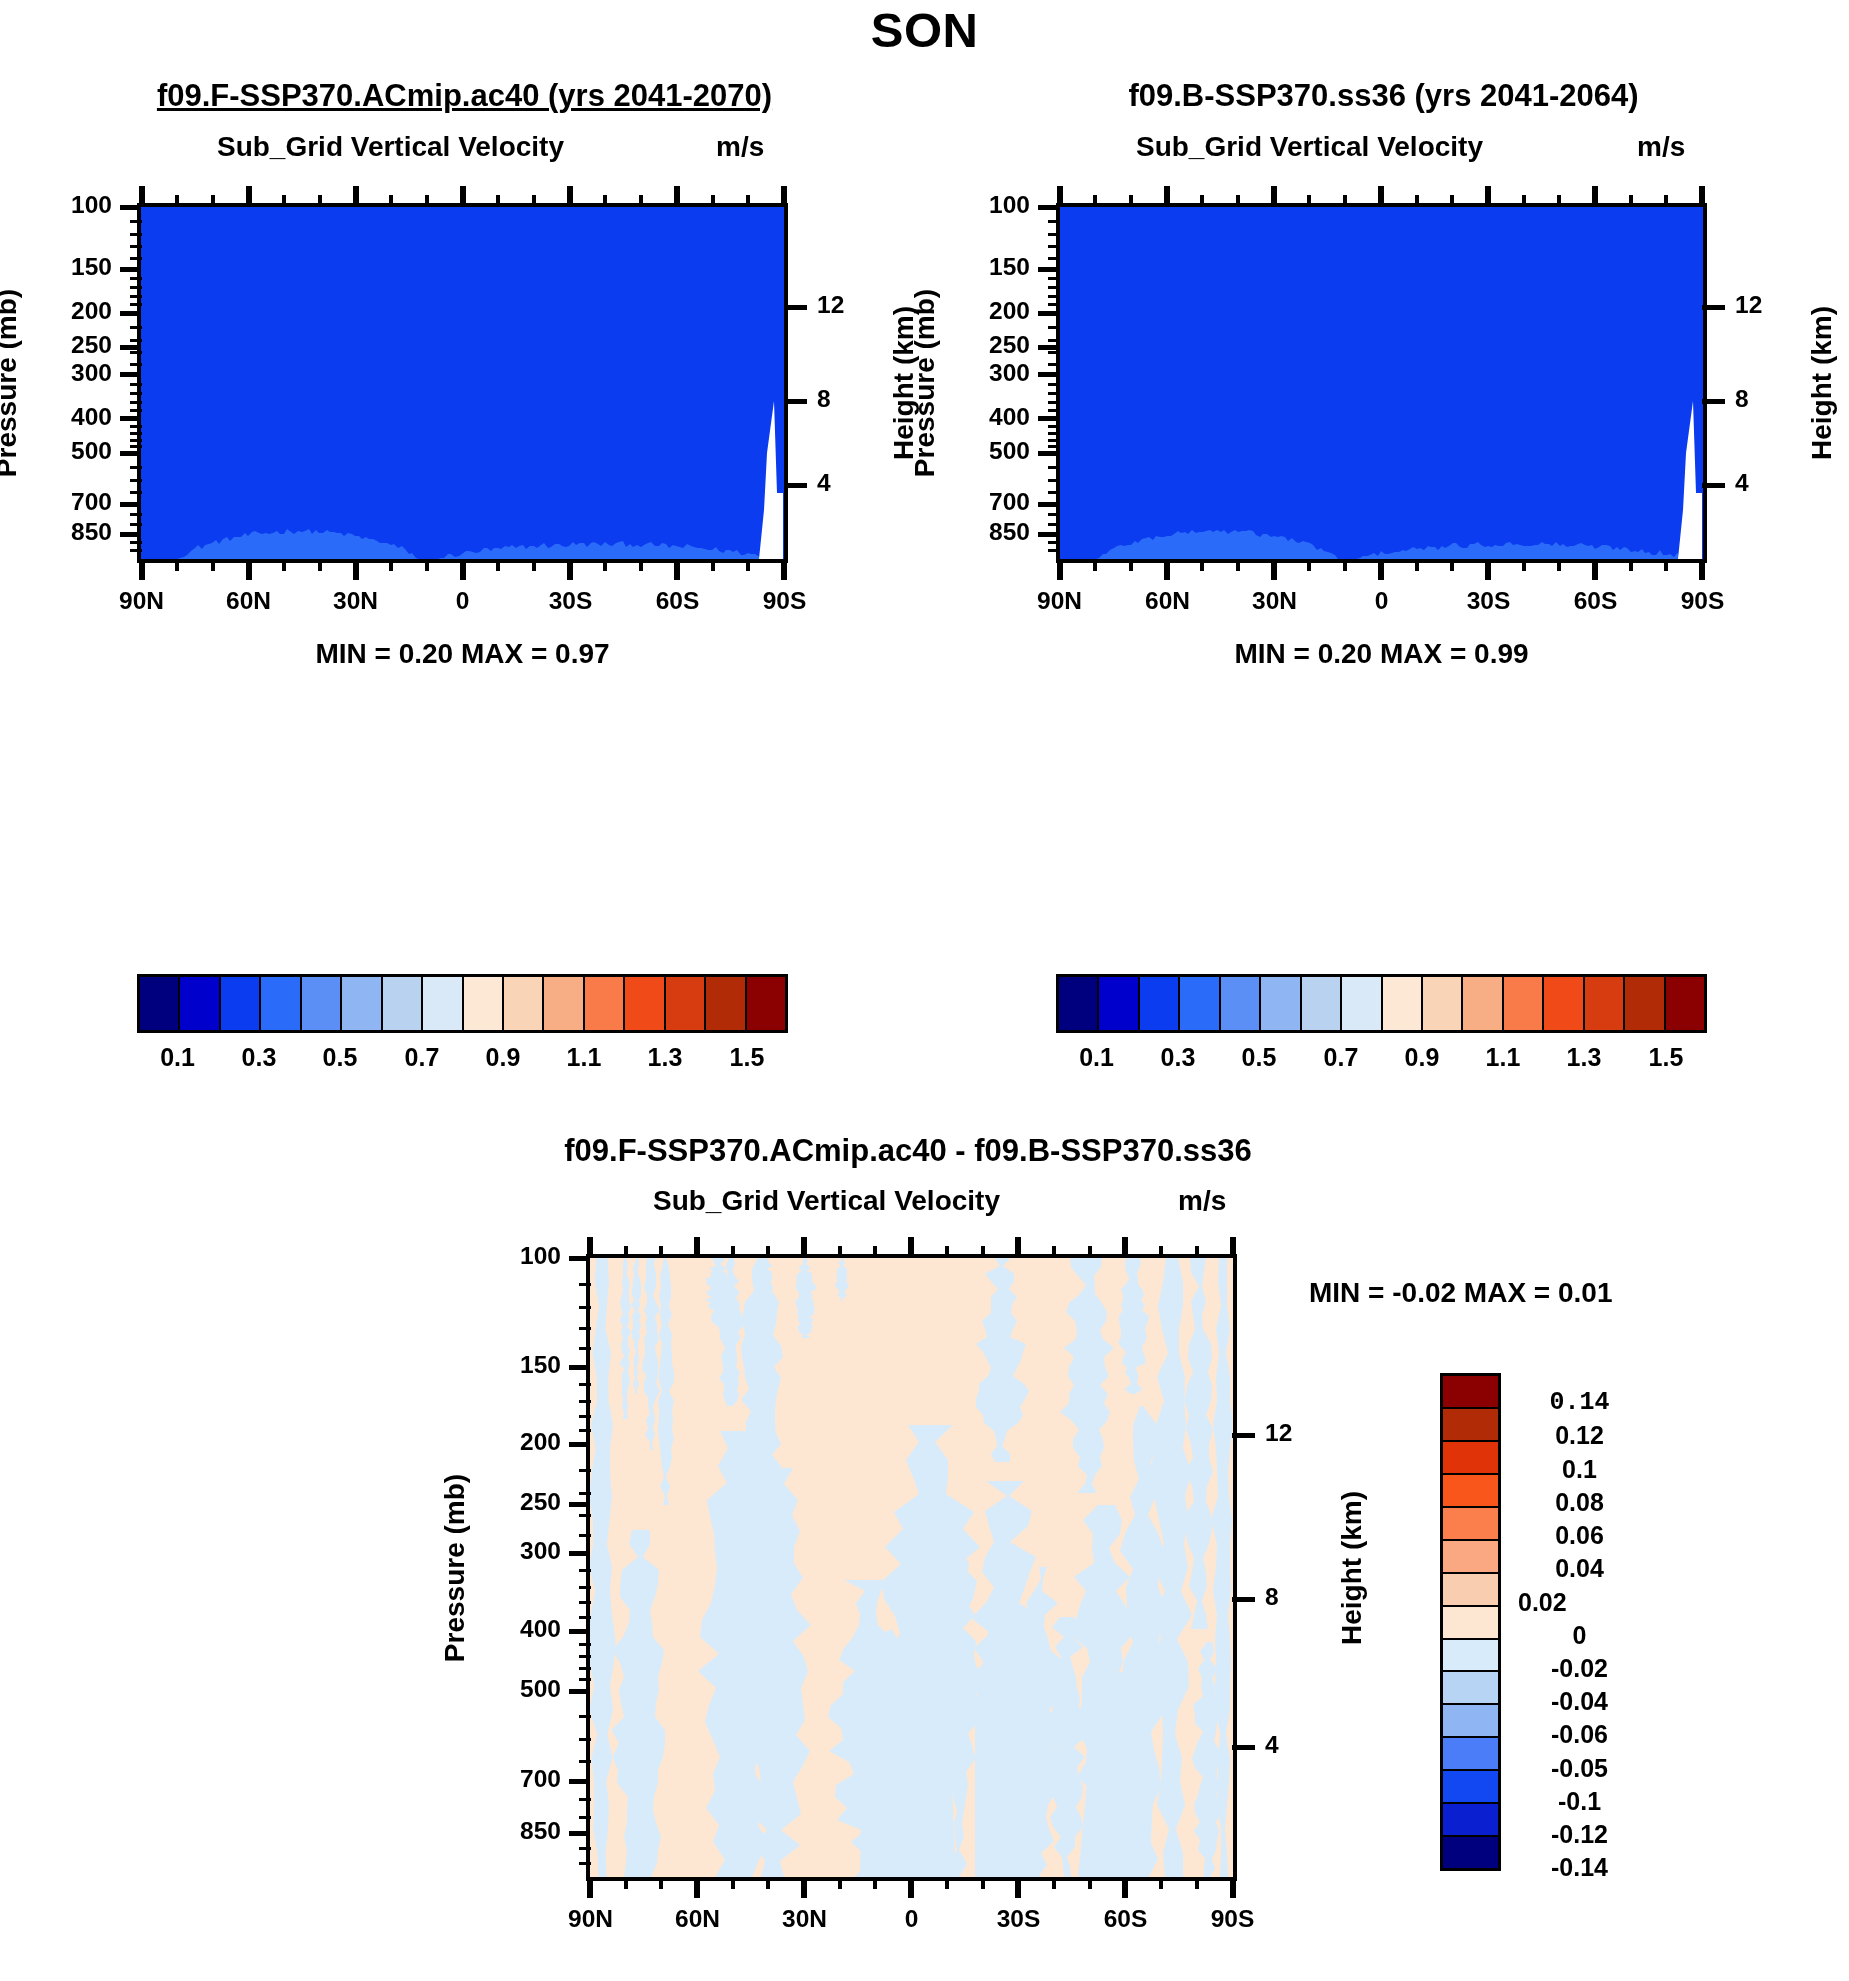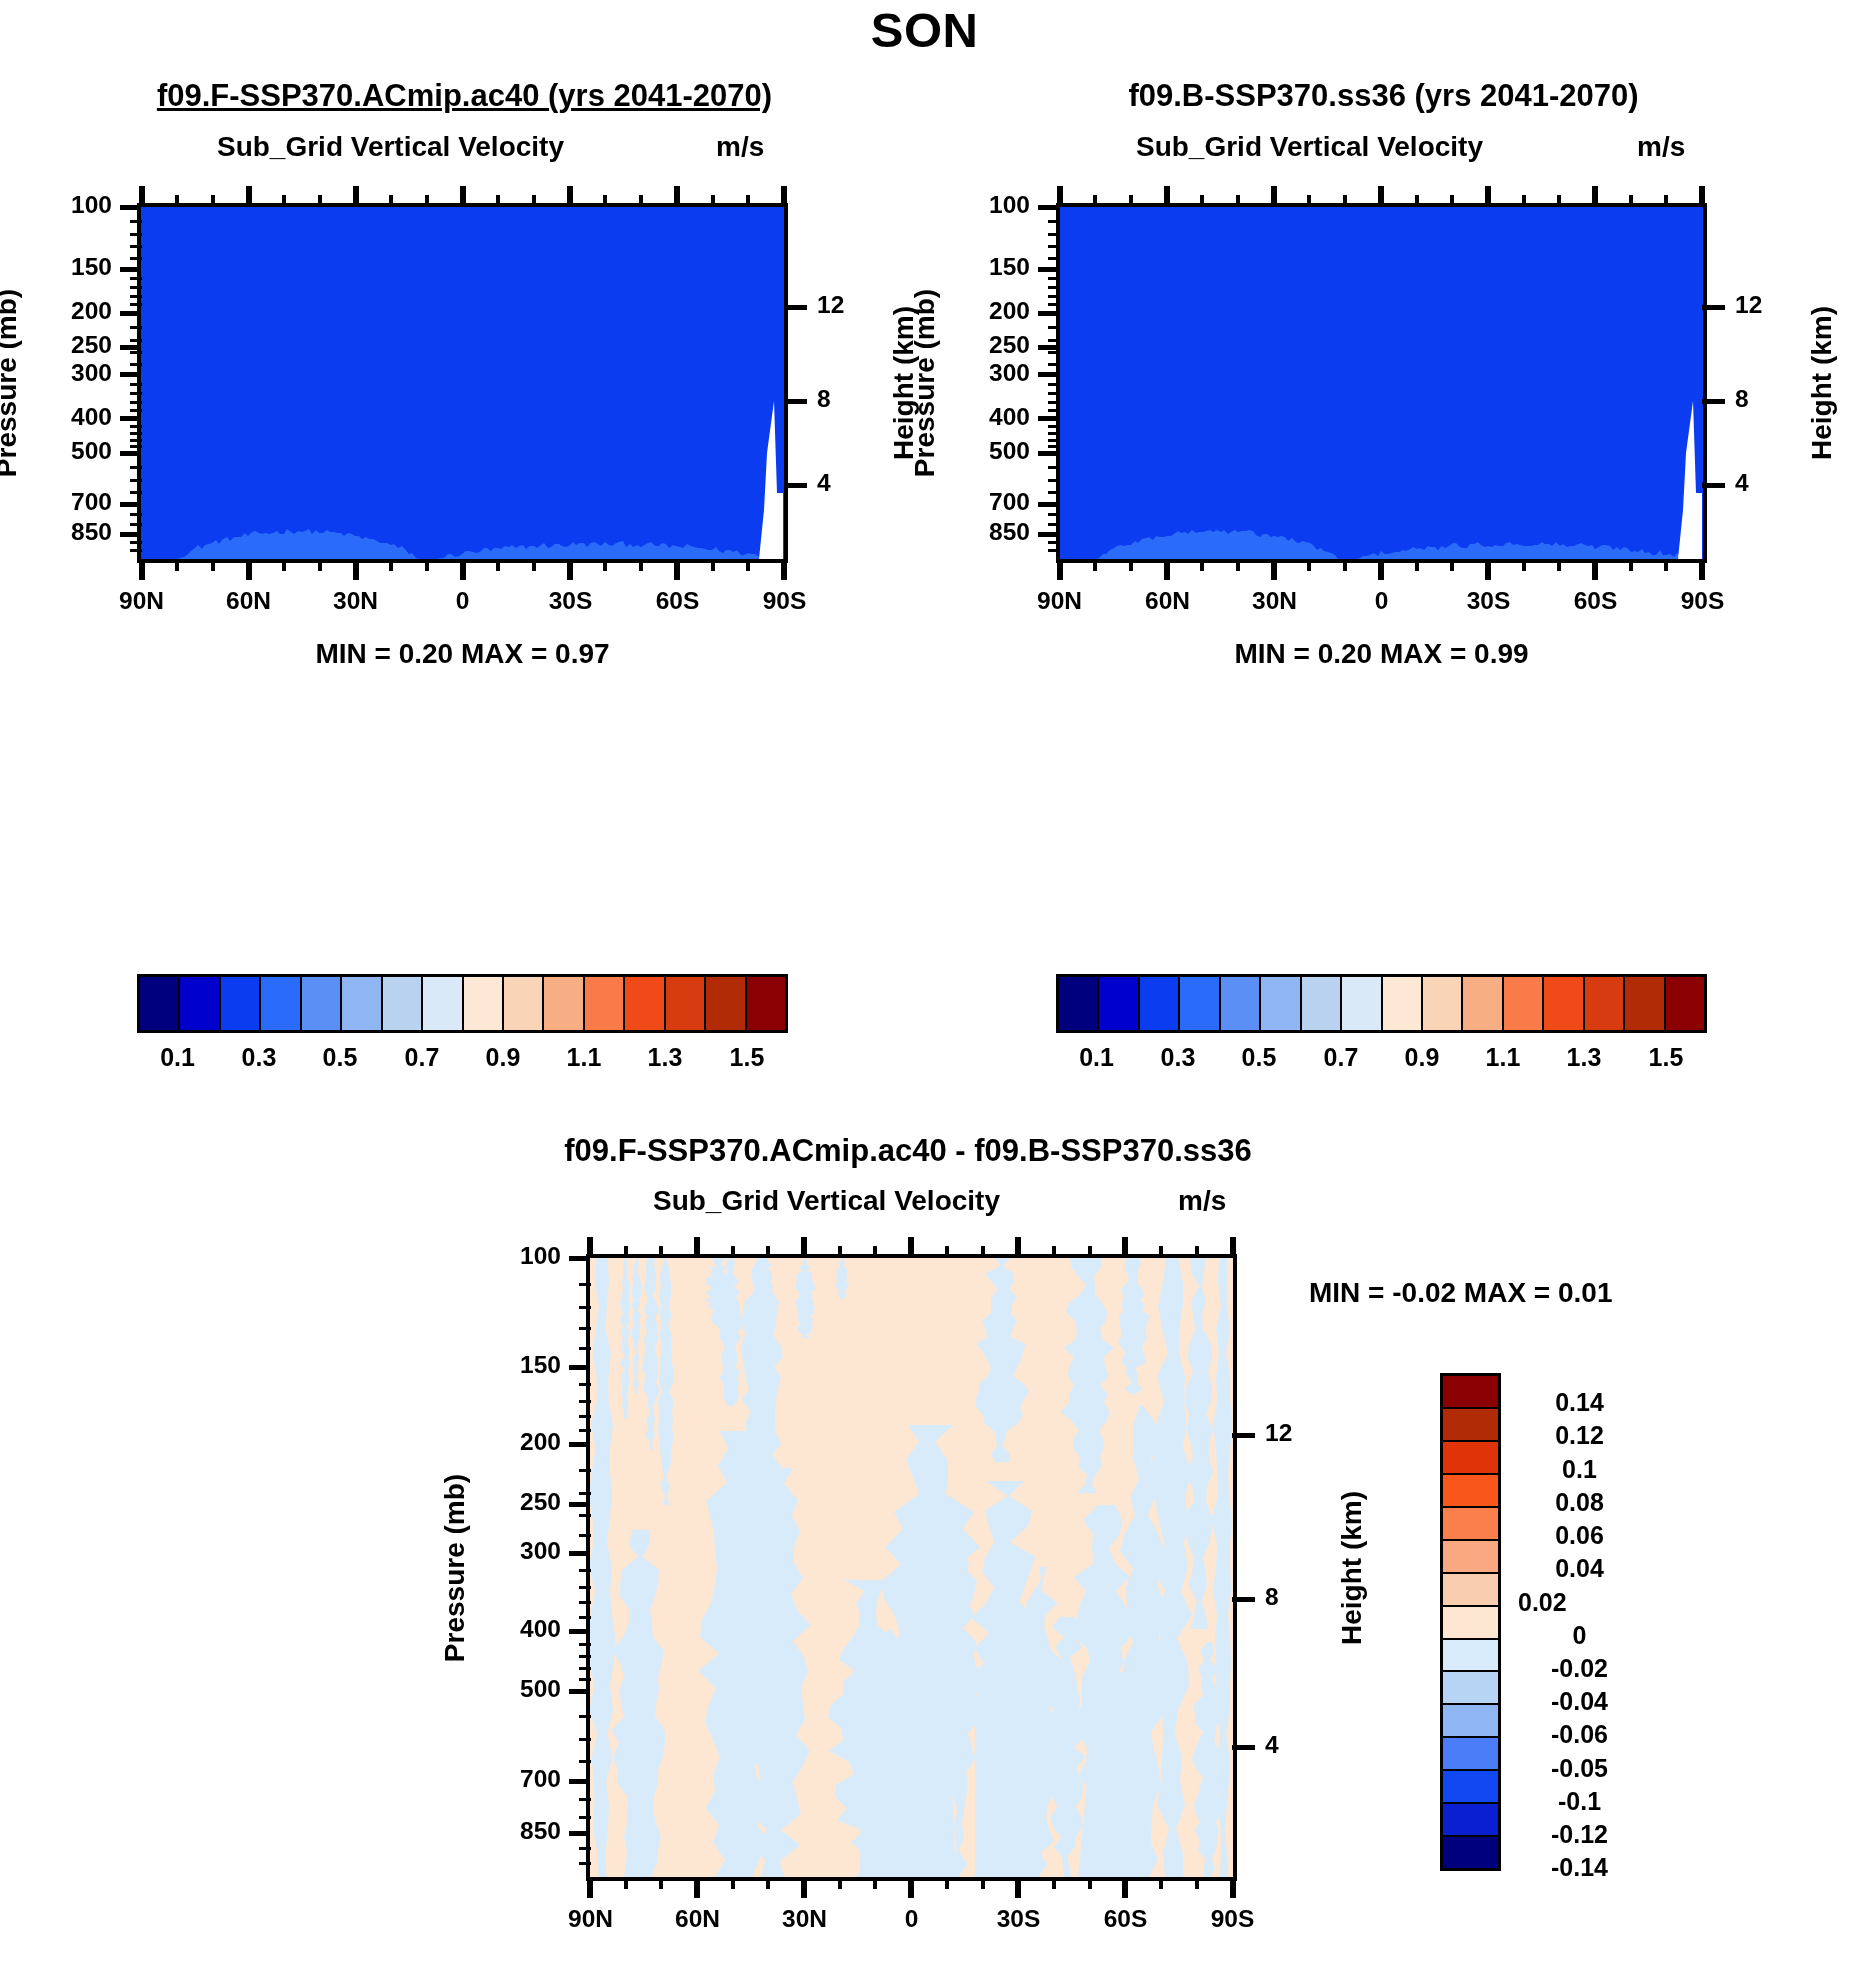--- a/index.html
+++ b/index.html
@@ -187,21 +187,21 @@
     <div class="abs cbarlabel" style="left: -8.4px; top: 0px; width: 98px; text-align: center;">0.1</div>
     <div class="abs cbarlabel" style="left: 73px; top: 0px; width: 98px; text-align: center;">0.3</div>
     <div class="abs cbarlabel" style="left: 154px; top: 0px; width: 98px; text-align: center;">0.5</div>
     <div class="abs cbarlabel" style="left: 236px; top: 0px; width: 98px; text-align: center;">0.7</div>
     <div class="abs cbarlabel" style="left: 317px; top: 0px; width: 98px; text-align: center;">0.9</div>
     <div class="abs cbarlabel" style="left: 398px; top: 0px; width: 98px; text-align: center;">1.1</div>
     <div class="abs cbarlabel" style="left: 479px; top: 0px; width: 98px; text-align: center;">1.3</div>
     <div class="abs cbarlabel" style="left: 561px; top: 0px; width: 98px; text-align: center;">1.5</div>
   </div>
 
-<div class="abs panel-title" id="p2-title" style="left:1056px;top:78px;width:655px;text-align:center;">f09.B-SSP370.ss36 (yrs 2041-2070)</div>
+<div class="abs panel-title" id="p2-title" style="left:1056px;top:78px;width:655px;text-align:center;">f09.B-SSP370.ss36 (yrs 2041-2064)</div>
 <div class="abs field-title" id="p2-field" style="left:1056px;top:131px;width:507px;text-align:center;">Sub_Grid Vertical Velocity</div>
 <div class="abs units" id="p2-units" style="left:1637px;top:131px;">m/s</div>
 
 <div class="plotbox" id="plot2" style="left:1056px;top:203px;width:651px;height:360px;">
   <div class="plotinner" id="plot2-inner" style="background: rgb(11, 60, 239);">
       <div class="abs" style="left: 0px; top: 0px; width: 642px; height: 352px; background: rgb(42, 107, 250); clip-path: polygon(0px 352px, 0px 352px, 3.6px 352px, 7.1px 352px, 10.7px 352px, 14.2px 352px, 18px 352px, 21.4px 352px, 25px 352px, 28.6px 352px, 32px 352px, 36px 352px, 39px 351px, 43px 347px, 46px 347px, 50px 343px, 54px 341px, 57px 339px, 61px 338px, 64px 339px, 68px 338px, 71px 338px, 75px 334px, 78px 336px, 82px 332px, 86px 331px, 89px 330px, 93px 333px, 96px 329px, 100px 330px, 104px 330px, 107px 329px, 111px 329px, 114px 327px, 118px 324px, 121px 326px, 125px 325px, 128px 327px, 132px 323px, 136px 326px, 139px 325px, 143px 325px, 146px 324px, 150px 323px, 153px 325px, 157px 323px, 161px 325px, 164px 323px, 168px 327px, 171px 325px, 175px 323px, 178px 325px, 182px 324px, 186px 324px, 189px 323px, 193px 324px, 196px 328px, 200px 330px, 203px 327px, 207px 327px, 211px 330px, 214px 329px, 218px 330px, 221px 329px, 225px 330px, 228px 334px, 232px 331px, 236px 335px, 239px 336px, 243px 334px, 246px 335px, 250px 336px, 253px 338px, 257px 343px, 261px 341px, 264px 344px, 268px 345px, 271px 346px, 275px 348px, 278px 352px, 282px 352px, 286px 352px, 289px 352px, 293px 352px, 296px 352px, 300px 351px, 303px 349px, 307px 349px, 310px 348px, 314px 346px, 318px 349px, 321px 344px, 325px 347px, 328px 347px, 332px 346px, 335px 345px, 339px 345px, 343px 343px, 346px 344px, 350px 342px, 353px 340px, 357px 342px, 360px 341px, 364px 343px, 368px 339px, 371px 340px, 375px 340px, 378px 343px, 382px 339px, 385px 341px, 389px 339px, 393px 336px, 396px 336px, 400px 340px, 403px 341px, 407px 341px, 410px 337px, 414px 337px, 418px 335px, 421px 338px, 425px 340px, 428px 339px, 432px 340px, 435px 338px, 439px 339px, 443px 339px, 446px 336px, 450px 335px, 453px 338px, 457px 337px, 460px 338px, 464px 339px, 468px 339px, 471px 339px, 475px 338px, 478px 338px, 482px 335px, 485px 337px, 489px 337px, 492px 339px, 496px 335px, 500px 339px, 503px 337px, 507px 340px, 510px 339px, 514px 339px, 518px 337px, 521px 336px, 525px 338px, 528px 339px, 532px 338px, 535px 342px, 539px 340px, 542px 338px, 546px 338px, 550px 339px, 553px 343px, 557px 340px, 560px 343px, 564px 340px, 567px 341px, 571px 345px, 575px 344px, 578px 345px, 582px 342px, 585px 346px, 589px 345px, 592px 348px, 596px 348px, 600px 343px, 603px 348px, 607px 348px, 610px 347px, 614px 350px, 617px 346px, 621px 350px, 625px 351px, 628px 352px, 632px 352px, 635px 352px, 639px 352px, 642px 352px, 642px 352px);"></div>
       <div class="abs" style="left: 0px; top: 0px; width: 642px; height: 352px; background: rgb(255, 255, 255); clip-path: polygon(642px 286px, 642px 352px, 618px 352px, 623px 303px, 626px 246px, 633px 194px, 636px 286px);"></div>
     </div>
 </div>
 <div class="abs" id="plot2-ticks">
@@ -489,21 +489,21 @@
     <div style="background: rgb(253, 231, 211);"></div>
     <div style="background: rgb(216, 235, 250);"></div>
     <div style="background: rgb(183, 212, 244);"></div>
     <div style="background: rgb(143, 182, 243);"></div>
     <div style="background: rgb(74, 125, 247);"></div>
     <div style="background: rgb(18, 72, 242);"></div>
     <div style="background: rgb(10, 31, 208);"></div>
     <div style="background: rgb(0, 0, 127);"></div>
   </div>
 <div class="vcb-labels" id="cbar3-labels" style="left:1518px;top:1373px;width:188px;height:498px;">
-    <span style="left: 0px; top: 15px; width: 123px; text-align: center;">0.14</span>
+    <span style="left: 0px; top: 15px; width: 123px; text-align: center; font-family: Liberation Mono, monospace;">0.14</span>
     <span style="left: 0px; top: 48px; width: 123px; text-align: center;">0.12</span>
     <span style="left: 0px; top: 82px; width: 123px; text-align: center;">0.1</span>
     <span style="left: 0px; top: 115px; width: 123px; text-align: center;">0.08</span>
     <span style="left: 0px; top: 148px; width: 123px; text-align: center;">0.06</span>
     <span style="left: 0px; top: 181px; width: 123px; text-align: center;">0.04</span>
     <span style="left: 0px; top: 215px; width: 123px; text-align: left;">0.02</span>
     <span style="left: 0px; top: 248px; width: 123px; text-align: center;">0</span>
     <span style="left: 0px; top: 281px; width: 123px; text-align: center;">-0.02</span>
     <span style="left: 0px; top: 314px; width: 123px; text-align: center;">-0.04</span>
     <span style="left: 0px; top: 347px; width: 123px; text-align: center;">-0.06</span>

